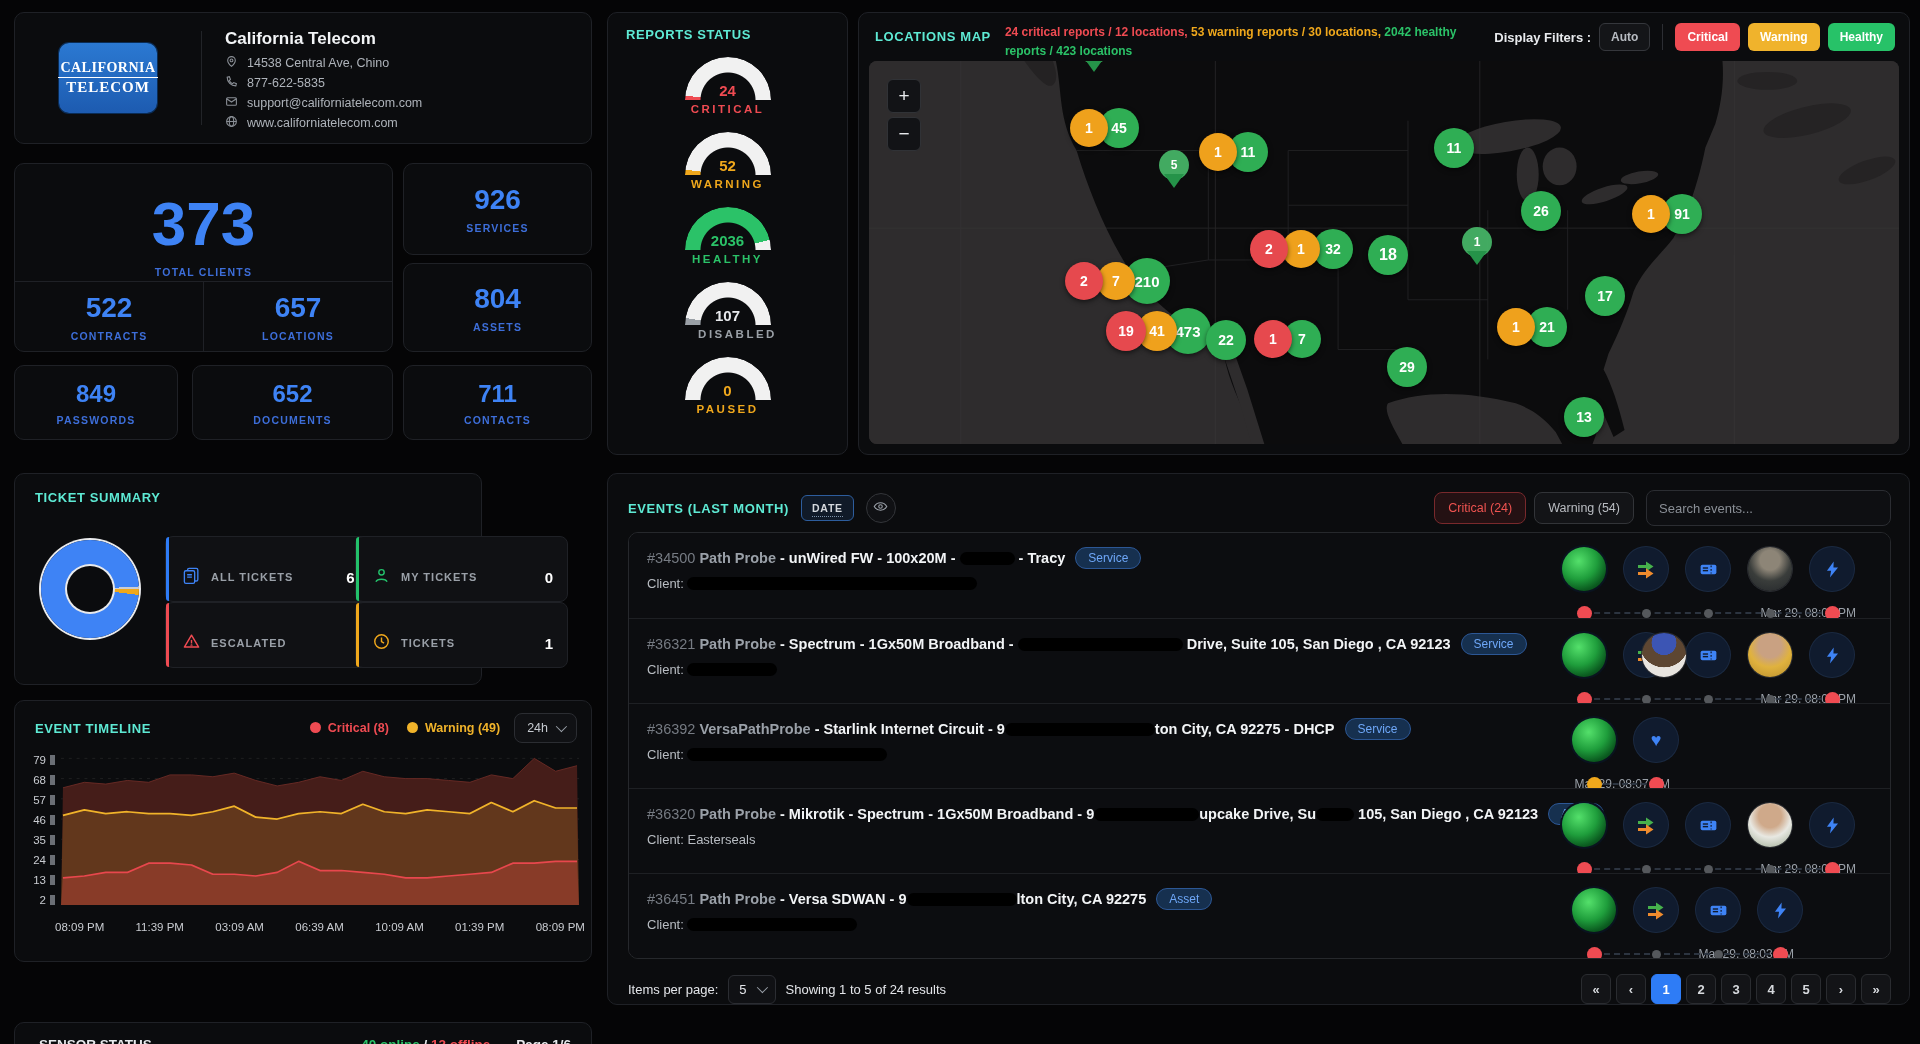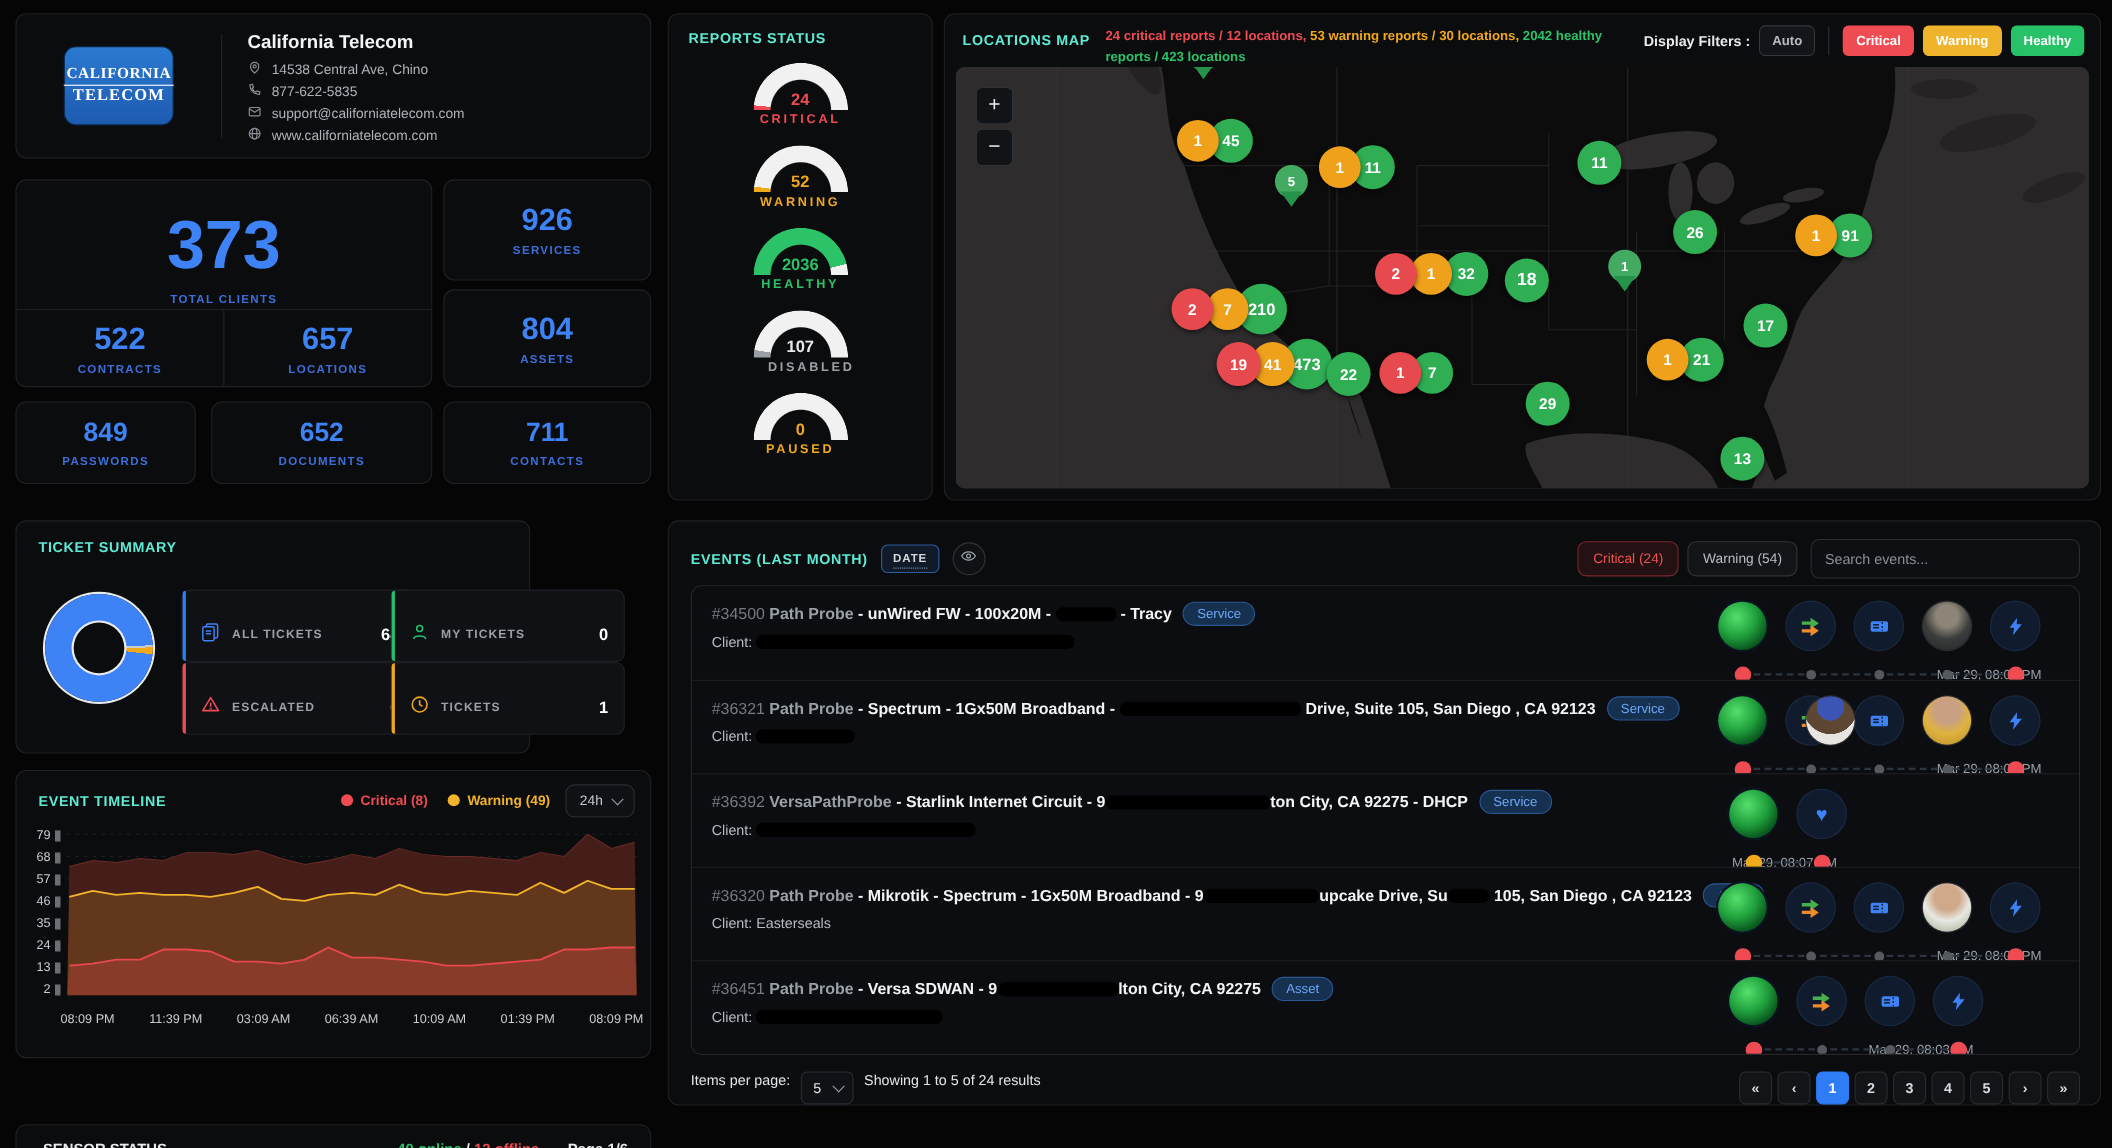--- a/index.html
+++ b/index.html
@@ -120,21 +120,21 @@
   .avatar-m1 { background:radial-gradient(circle at 50% 30%, #8d8577 0 26%, #3a3d3b 55%, #23262a); }
   .avatar-f1 { background:radial-gradient(circle at 50% 22%, #3c55b4 0 30%, #5d4632 31% 60%, #e8e4df 61%); }
   .avatar-m2 { background:radial-gradient(circle at 50% 30%, #c9a182 0 30%, #e0b23e 55%, #b98f2e); }
   .avatar-m3 { background:radial-gradient(circle at 50% 30%, #cfa98a 0 30%, #e8e8e2 55%, #9aa88f); }
   .ev-sub { position:absolute; top:58px; left:0; right:0; height:16px; }
   .ev-time { position:absolute; right:308px; top:1px; width:130px; text-align:right; font-size:12px; color:#9aa0a8; white-space:nowrap; }
   .dots { position:absolute; left:0; top:0; height:16px; }
   .dash { position:absolute; top:7px; border-top:2px dashed #2c3440; }
   .dot-s { position:absolute; top:4px; width:9px; height:9px; border-radius:50%; background:#55585c; }
   .dot-b { position:absolute; top:1px; width:15px; height:15px; border-radius:50%; }
-  .ev-foot { position:absolute; left:20px; right:18px; top:500px; display:flex; font-size:13px; color:#e3e5e9; }
+  .ev-foot { position:absolute; left:20px; right:18px; top:500px; display:flex; align-items:center; font-size:13px; color:#e3e5e9; }
   .pp-sel { display:flex; align-items:center; gap:10px; margin:0 10px; background:#101114; border:1px solid #2b2d32;
             border-radius:6px; padding:6px 10px; cursor:pointer; color:#e3e5e9; }
   .pager { margin-left:auto; display:flex; gap:5px; }
   .pg { min-width:30px; height:30px; padding:0 7px; background:#131417; border:1px solid #2a2c30; border-radius:6px;
         color:#d6d9dd; font-size:13px; font-weight:bold; display:flex; align-items:center; justify-content:center; cursor:pointer; }
   .pg.active { background:#2e7cf6; border-color:#2e7cf6; color:#fff; }
 
   
   .sens-head { position:absolute; left:24px; right:20px; top:14px; display:flex; align-items:center; font-size:13.5px; font-weight:bold; }
 </style>

